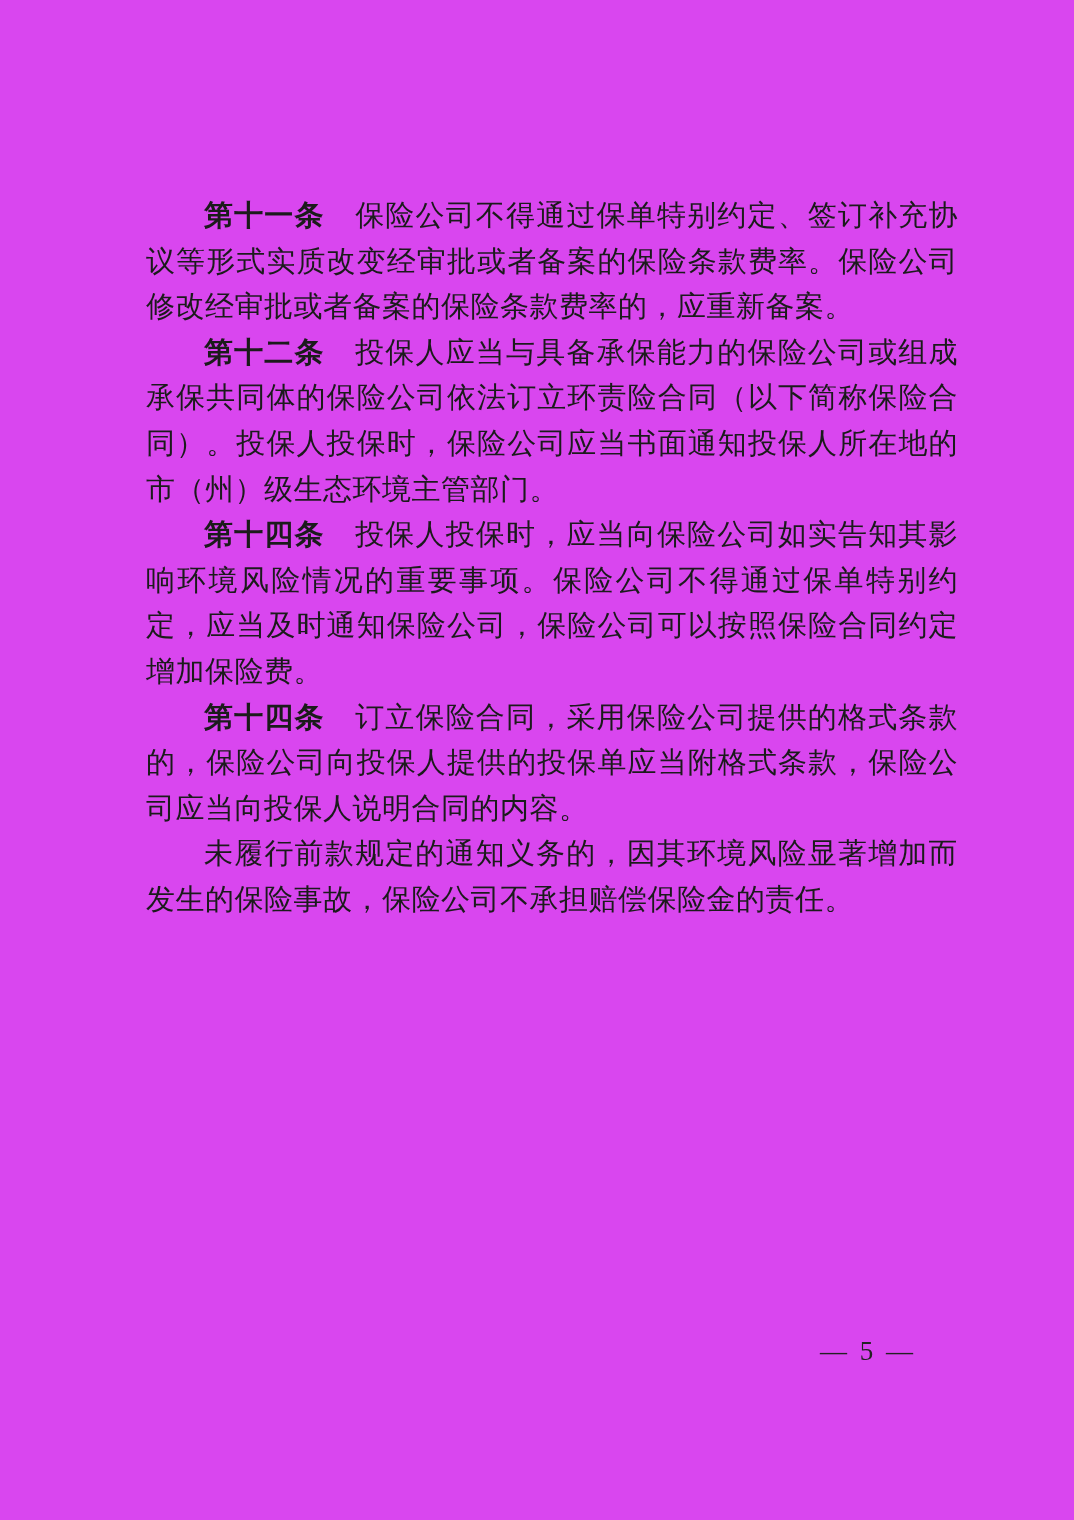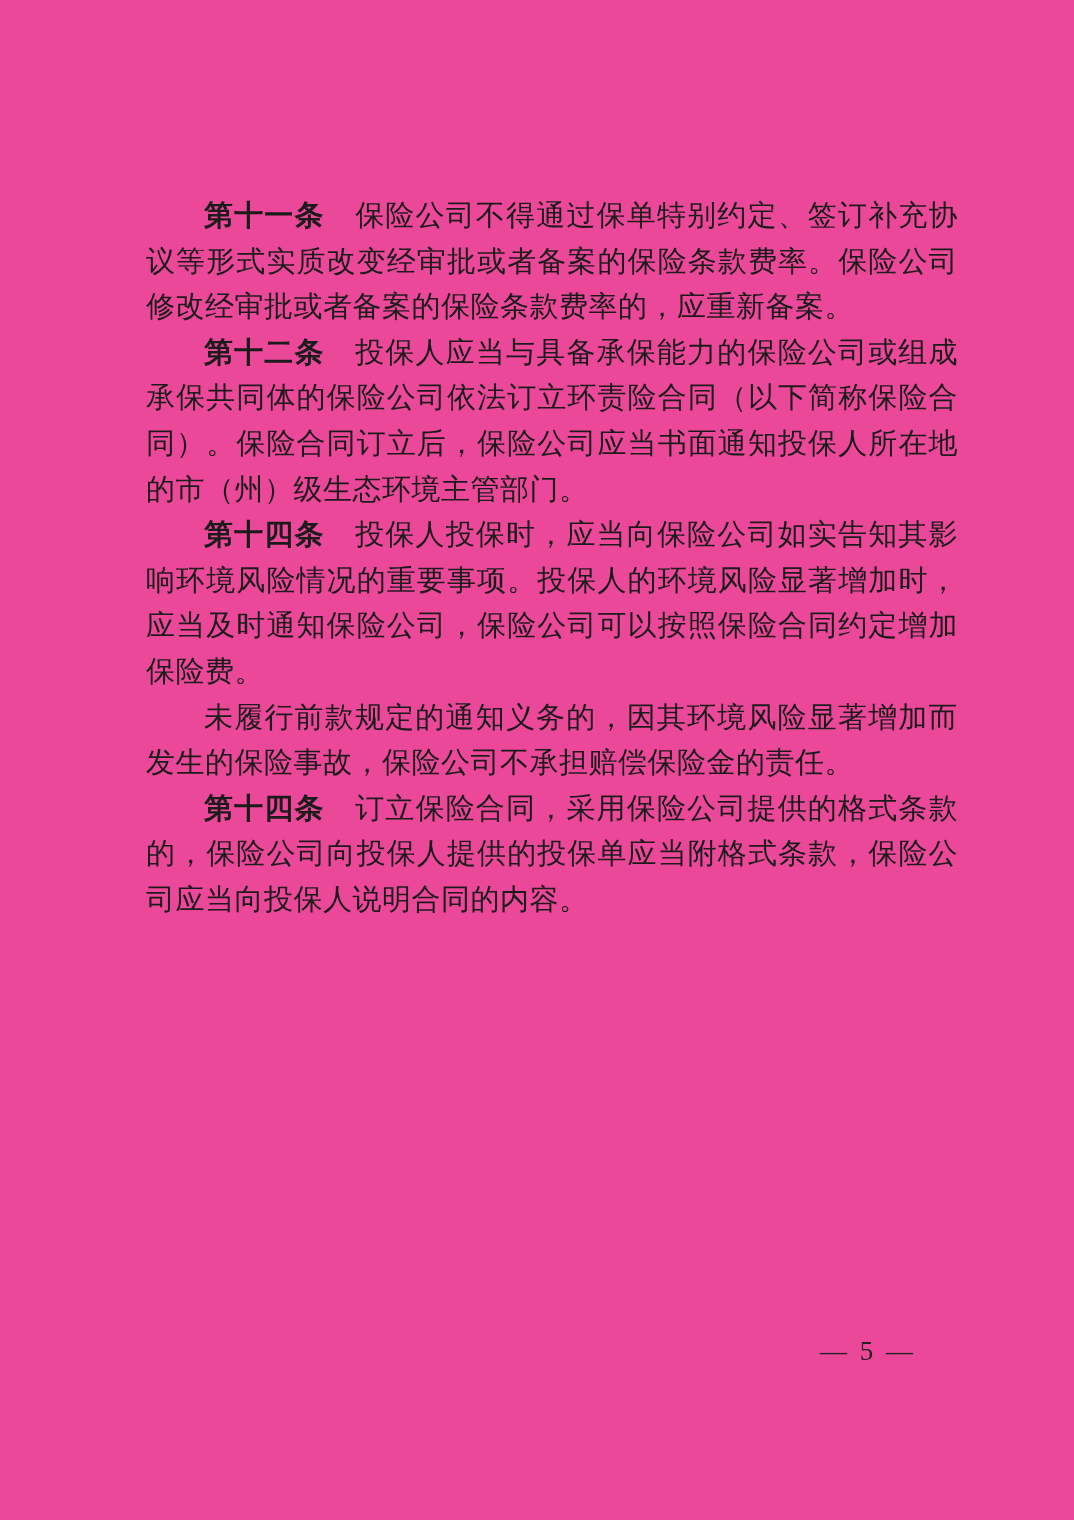--- a/index.html
+++ b/index.html
@@ -8,21 +8,21 @@
     background: #ffffff;
     width: 1074px;
     height: 1520px;
     overflow: hidden;
     position: relative;
   }
   .page {
     position: relative;
     width: 1074px;
     height: 1520px;
-    background: #ec4899;
+    background: #d946ef;
     font-family: "Liberation Serif", "DejaVu Serif", serif;
     color: #1b1b1b;
   }
   .page-content {
     position: absolute;
     left: 146px;
     top: 193px;
     width: 812px;
     font-size: 29px;
     line-height: 45.6px;
@@ -53,26 +53,26 @@
 </head>
 <body>
 
 <div class="page">
 
   <div class="page-content">
 
     <p><b class="article-label">第十一条</b><span>保险公司不得通过保单特别约定、签订补充协议等形式实质改变经审批或者备案的保险条款费率。保险公司修改经审批或者备案的保险条款费率的，应重新备案。</span></p>
 
 
-    <p><b class="article-label">第十二条</b><span>投保人应当与具备承保能力的保险公司或组成承保共同体的保险公司依法订立环责险合同（以下简称保险合同）。保险合同订立后，保险公司应当书面通知投保人所在地的市（州）级生态环境主管部门。</span></p>
+    <p><b class="article-label">第十二条</b><span>投保人应当与具备承保能力的保险公司或组成承保共同体的保险公司依法订立环责险合同（以下简称保险合同）。投保人投保时，保险公司应当书面通知投保人所在地的市（州）级生态环境主管部门。</span></p>
 
-    <p><b class="article-label">第十四条</b><span>投保人投保时，应当向保险公司如实告知其影响环境风险情况的重要事项。投保人的环境风险显著增加时，应当及时通知保险公司，保险公司可以按照保险合同约定增加保险费。</span></p>
+    <p><b class="article-label">第十四条</b><span>投保人投保时，应当向保险公司如实告知其影响环境风险情况的重要事项。保险公司不得通过保单特别约定，应当及时通知保险公司，保险公司可以按照保险合同约定增加保险费。</span></p>
+
+    <p><b class="article-label">第十四条</b><span>订立保险合同，采用保险公司提供的格式条款的，保险公司向投保人提供的投保单应当附格式条款，保险公司应当向投保人说明合同的内容。</span></p>
 
     <p><span>未履行前款规定的通知义务的，因其环境风险显著增加而发生的保险事故，保险公司不承担赔偿保险金的责任。</span></p>
-
-    <p><b class="article-label">第十四条</b><span>订立保险合同，采用保险公司提供的格式条款的，保险公司向投保人提供的投保单应当附格式条款，保险公司应当向投保人说明合同的内容。</span></p>
 
 
   </div>
 
   <div class="page-number">— 5 —</div>
 
 </div>
 
 </body></html>

